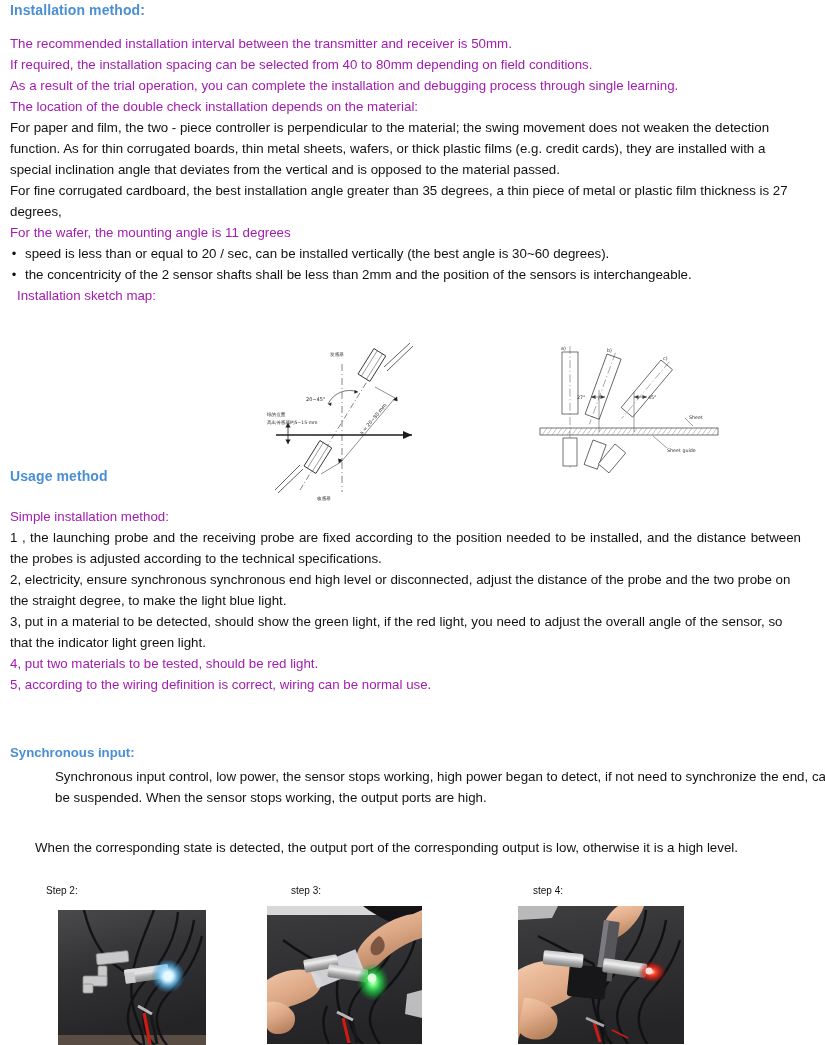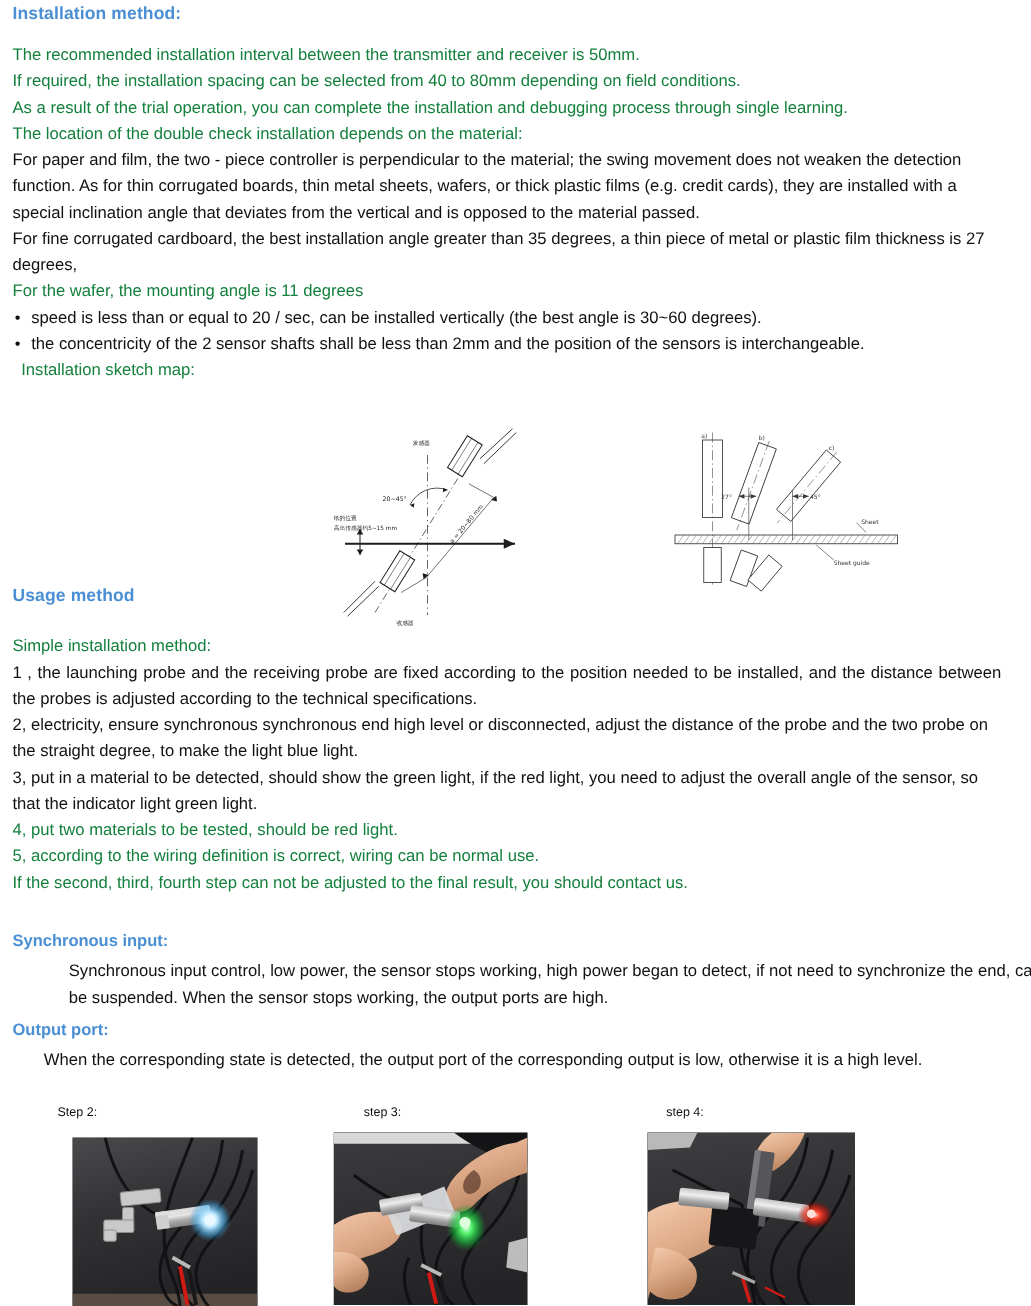--- a/index.html
+++ b/index.html
@@ -33,21 +33,21 @@
   .sub-heading {
     font-size: 13.2px;
     font-weight: bold;
     color: #4a8fd4;
     margin: 0;
     padding: 0;
   }
   .body-line {
     font-size: 13.3px;
     line-height: 21px;
-    color: #15803d;
+    color: #a21caf;
     margin: 0;
     white-space: nowrap;
   }
   .body-para {
     font-size: 13.3px;
     line-height: 21px;
     color: #111111;
     margin: 0;
   }
   .body-para.justify {
@@ -282,33 +282,29 @@
     <h1 class="section-heading">Usage method</h1>
   </div>
 
   <div class="text-block" style="top:506px; width:805px;">
     <p class="body-line">Simple installation method:</p>
     <p class="body-para justify" style="width:791px;">1 , the launching probe and the receiving probe are fixed according to the position needed to be installed, and the distance between the probes is adjusted according to the technical specifications.</p>
     <p class="body-para" style="width:793px;">2, electricity, ensure synchronous synchronous end high level or disconnected, adjust the distance of the probe and the two probe on the straight degree, to make the light blue light.</p>
     <p class="body-para" style="width:793px;">3, put in a material to be detected, should show the green light, if the red light, you need to adjust the overall angle of the sensor, so that the indicator light green light.</p>
     <p class="body-line">4, put two materials to be tested, should be red light.</p>
     <p class="body-line">5, according to the wiring definition is correct, wiring can be normal use.</p>
-    <p class="body-line">If the second, third, fourth step can not be adjusted to the final result, you should contact us.</p>
   </div>
 
   <div class="text-block" style="top:745px; width:805px;">
     <p class="sub-heading">Synchronous input:</p>
   </div>
   <div class="text-block" style="top:766px; width:793px;margin-left:45px;">
     <p class="body-para" style="width:793px;">Synchronous input control, low power, the sensor stops working, high power began to detect, if not need to synchronize the end, can be suspended. When the sensor stops working, the output ports are high.</p>
   </div>
 
-  <div class="text-block" style="top:816px; width:805px;">
-    <p class="sub-heading">Output port:</p>
-  </div>
   <div class="text-block" style="top:837px; width:793px;">
     <p class="body-para" style="width:793px;margin-left:25px;">When the corresponding state is detected, the output port of the corresponding output is low, otherwise it is a high level.</p>
   </div>
 
   <div class="photo-row">
 
     <div class="photo-caption" style="left:10px; top:0px;">Step 2:</div>
     <div class="photo-caption" style="left:255px; top:0px;">step 3:</div>
     <div class="photo-caption" style="left:497px; top:0px;">step 4:</div>
 

